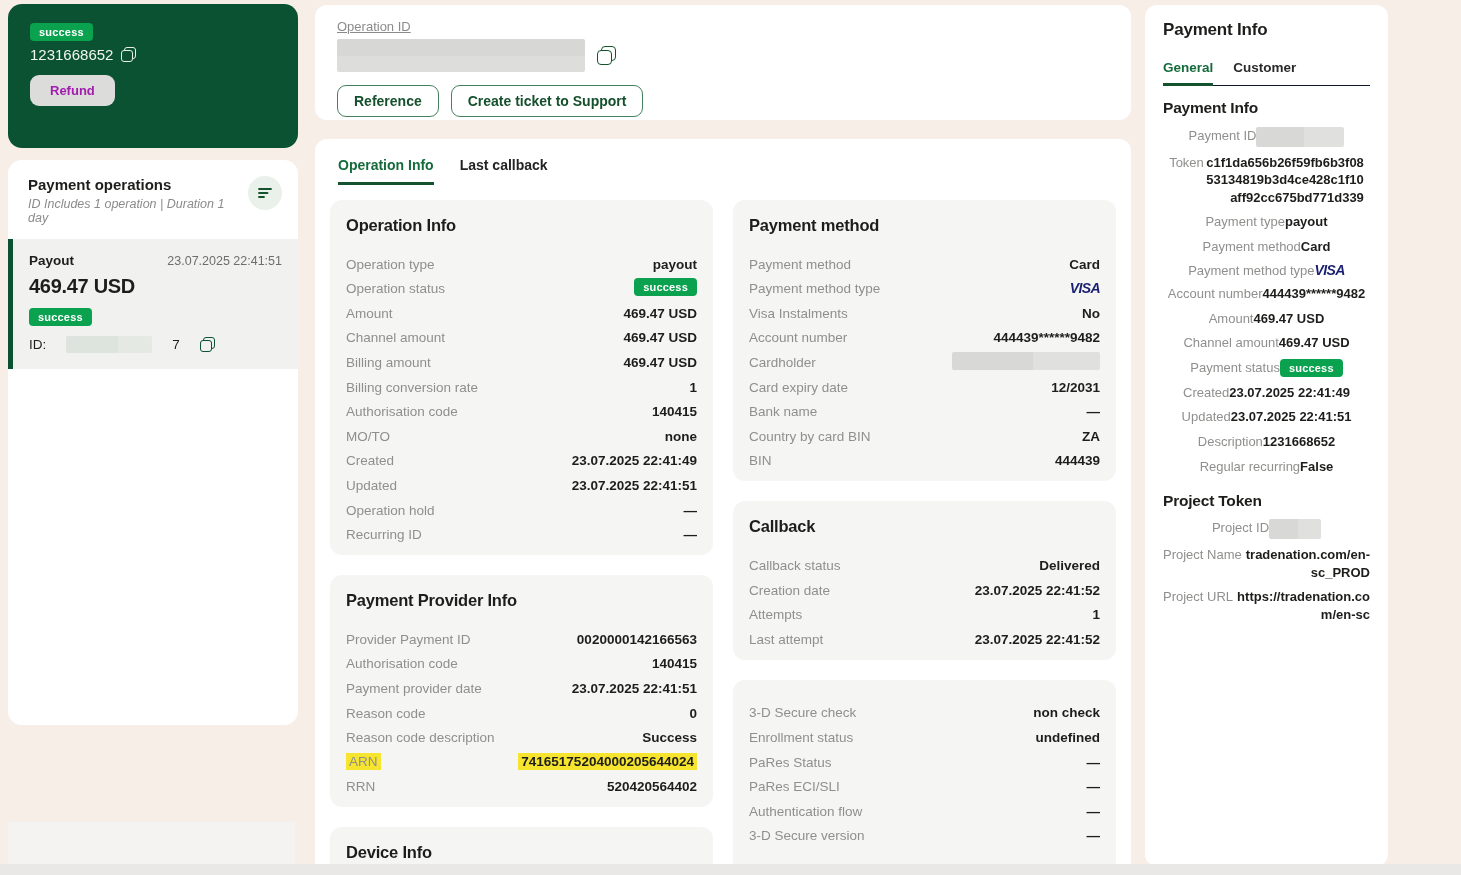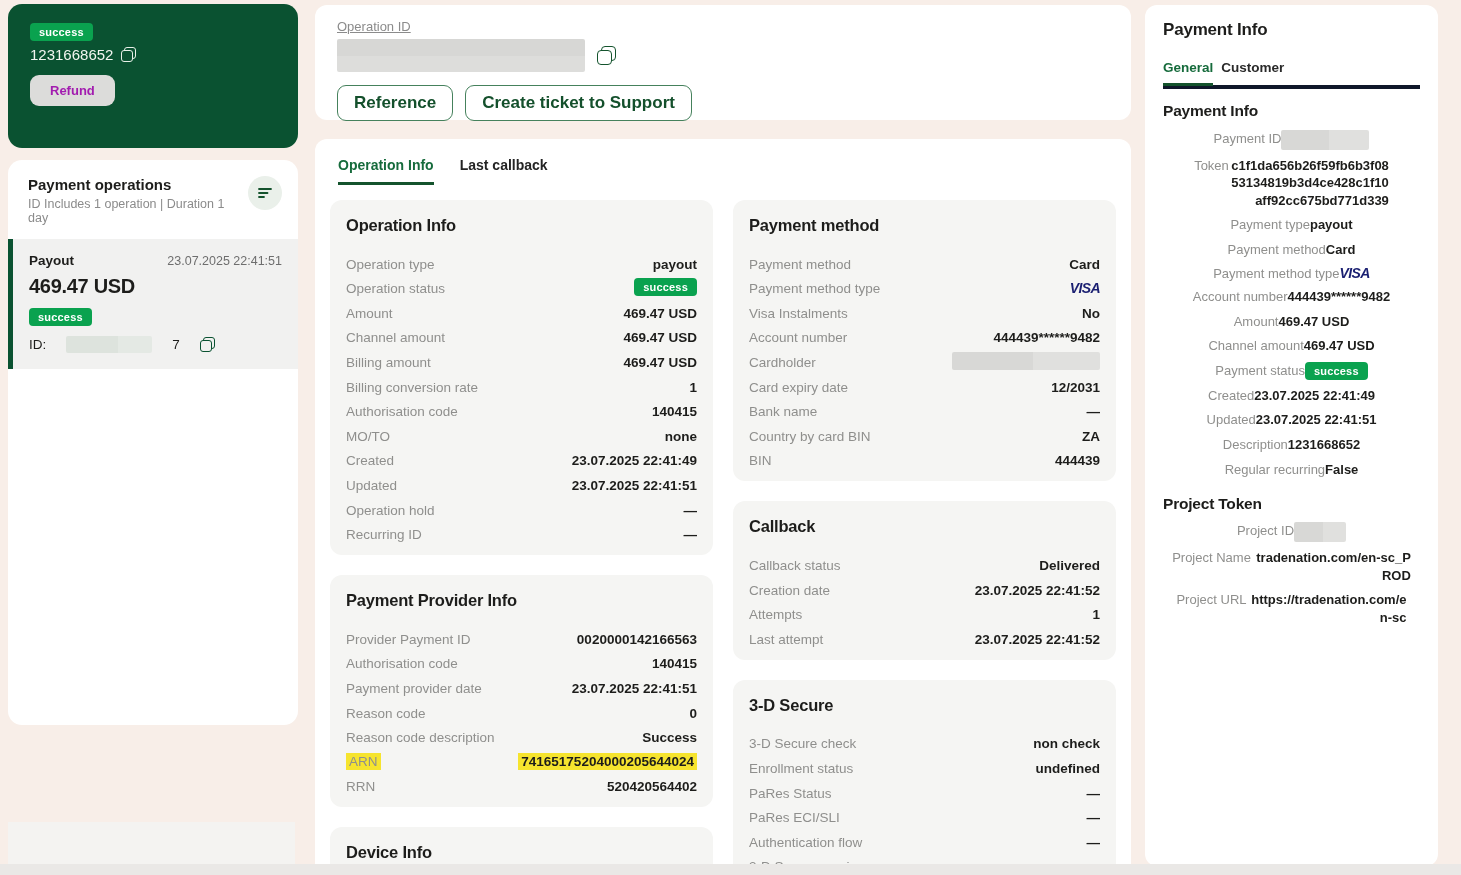--- a/index.html
+++ b/index.html
@@ -12,21 +12,21 @@
   .badge { display:inline-block; background:#0aa24f; color:#fff; font-size:11px; font-weight:700;
            padding:3px 9px; border-radius:4px; letter-spacing:.2px; }
   .gc-title { font-size:21px; font-weight:800; margin-top:10px; letter-spacing:.2px; }
   .gc-idrow { margin-top:5px; font-size:15px; display:flex; align-items:center; gap:8px; color:#f2f6f0; }
   .refund-btn { margin-top:12px; background:#dcdcda; color:#a21caf; border:none; border-radius:9px;
                 padding:8px 20px; font-size:13px; font-weight:700; font-family:inherit; cursor:default; }
 
   .ops-card { background:#fff; border-radius:14px; margin-top:12px; height:565px; padding:16px 0 0; }
   .ops-head { padding:0 16px 0 20px; display:flex; justify-content:space-between; align-items:flex-start; }
   .ops-title { font-size:15px; font-weight:800; }
-  .ops-sub { font-size:12.5px; color:#8b8b8b; margin-top:4px; }
+  .ops-sub { font-size:12.5px; color:#8b8b8b; margin-top:4px;font-style:italic; }
   .filter-btn { width:34px; height:34px; border-radius:50%; background:#eaf0ea; border:none; display:flex;
                 align-items:center; justify-content:center; cursor:pointer; }
   .ops-item { margin-top:14px; background:#f1f1f0; border-left:5px solid #0a5231; padding:14px 16px 16px; cursor:pointer; }
   .ops-item-row1 { display:flex; justify-content:space-between; align-items:baseline; }
   .ops-type { font-size:13.5px; font-weight:700; }
   .ops-date { font-size:12.5px; color:#6e6e6e; }
   .ops-amount { font-size:20px; font-weight:800; letter-spacing:-.3px; margin-top:7px; }
   .ops-badge { margin-top:9px; }
   .ops-idrow { margin-top:10px; display:flex; align-items:center; gap:20px; font-size:13.5px; }
 
@@ -44,42 +44,42 @@
   .green-card .copy-icon { color:#e8f0e8; --icon-bg:#0a5231; }
   .ops-item .copy-icon { color:#0a5231; --icon-bg:#f1f1f0; }
 
   
   .col-mid { position:absolute; left:315px; top:5px; width:816px; }
   .mid-top-card { background:#fff; border-radius:12px; height:115px; padding:14px 22px; }
   .lbl-grey { font-size:13px; color:#8b8b8b;text-decoration:underline; }
   .opid-row { margin-top:5px; display:flex; align-items:center; gap:12px; }
   .opid-redact { width:248px; height:33px; background:linear-gradient(180deg,#d7d7d5 0 52%,#dddddb 52%); border-radius:2px; }
   .btn-row { margin-top:13px; display:flex; gap:12px; }
-  .obtn { background:#fff; border:1.5px solid #45815c; color:#14502c; font-weight:700; font-size:17px;
+  .obtn { background:#fff; border:1.5px solid #45815c; color:#14502c; font-weight:700; font-size:14px;
           font-family:inherit; border-radius:9px; padding:7px 16px; cursor:pointer; }
 
   .mid-main-card { background:#fff; border-radius:12px; margin-top:19px; height:760px; padding:12px 15px; }
   .tabs { display:flex; gap:26px; padding:0 8px; }
   .tab { font-size:14px; font-weight:700; color:#242424; padding:6px 0 9px; cursor:pointer; border-bottom:3px solid transparent; }
   .tab.active { color:#166b3c; border-bottom-color:#14532d; }
   .cards-grid { margin-top:15px; display:grid; grid-template-columns:1fr 1fr; gap:20px; align-items:start; }
   .cards-col { display:flex; flex-direction:column; gap:20px; }
   .info-card { background:#f5f5f3; border-radius:12px; padding:16px 16px 13px; }
   .card-title { font-size:16.5px; font-weight:800; letter-spacing:-.2px; margin-bottom:12px; }
   .row { display:flex; justify-content:space-between; align-items:flex-end; min-height:24.6px; font-size:13.5px; gap:10px; }
   .row-label { color:#8f8f8d; flex:none; }
   .row-value { color:#1d1d1b; font-weight:600; text-align:right; }
   .hl { background:#f6e42e; padding:1px 3px; border-radius:0; }
   .visa { color:#1a1f71; font-weight:800; font-style:italic; font-size:14px; letter-spacing:-.6px; }
 
   
-  .right-card { position:absolute; left:1145px; top:5px; width:293px; height:861px; background:#fff;
+  .right-card { position:absolute; left:1145px; top:5px; width:243px; height:861px; background:#fff;
                 border-radius:12px; padding:15px 18px; }
   .rp-title { font-size:17px; font-weight:800; letter-spacing:-.2px; }
-  .rp-tabs { display:flex; gap:8px; margin-top:16px; border-bottom:4px solid #0f172a; }
+  .rp-tabs { display:flex; gap:20px; margin-top:16px; border-bottom:1px solid #0f172a; }
   .rp-tab { font-size:13.5px; font-weight:700; color:#2a2a2a; padding:4px 0 8px; cursor:pointer; border-bottom:3px solid transparent; margin-bottom:-1px; }
   .rp-tab.active { color:#166b3c; border-bottom-color:#14532d; }
   .rp-section-title { font-size:15.5px; font-weight:800; letter-spacing:-.2px; margin:13px 0 6px; }
   .prow { display:flex; justify-content:center; align-items:flex-start; padding:3.5px 0; font-size:13px; }
   .prow .row-label { padding-top:1px; }
   .prow .row-value { max-width:160px; word-break:break-all; line-height:1.35; }
 
   
   .left-under { position:absolute; left:8px; top:822px; width:287px; height:53px; background:#f4f3f1; }
   .bottom-strip { position:absolute; left:0; top:864px; width:1461px; height:11px; background:#eae8e6; z-index:6; }
@@ -289,21 +289,20 @@
             <div class="row">
               <span class="row-label">Attempts</span>
               <span class="row-value">1</span>
             </div>
             <div class="row">
               <span class="row-label">Last attempt</span>
               <span class="row-value">23.07.2025 22:41:52</span>
             </div>
           </section>
           <section class="info-card">
-            <h3 class="card-title">3-D Secure</h3>
             <div class="row">
               <span class="row-label">3-D Secure check</span>
               <span class="row-value">non check</span>
             </div>
             <div class="row">
               <span class="row-label">Enrollment status</span>
               <span class="row-value">undefined</span>
             </div>
             <div class="row">
               <span class="row-label">PaRes Status</span>

